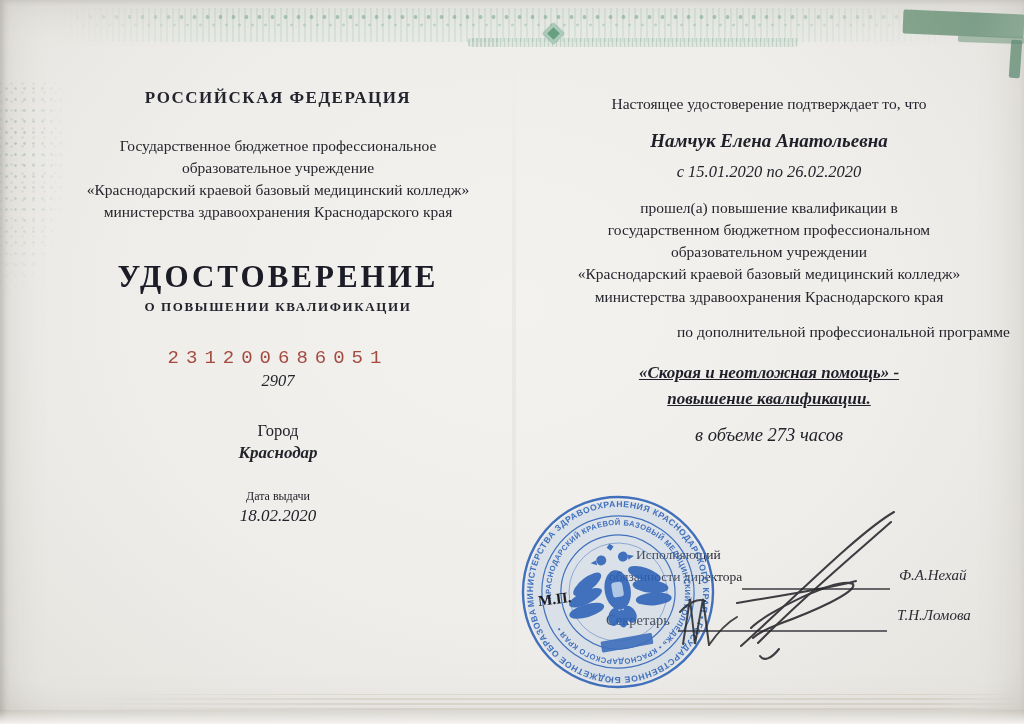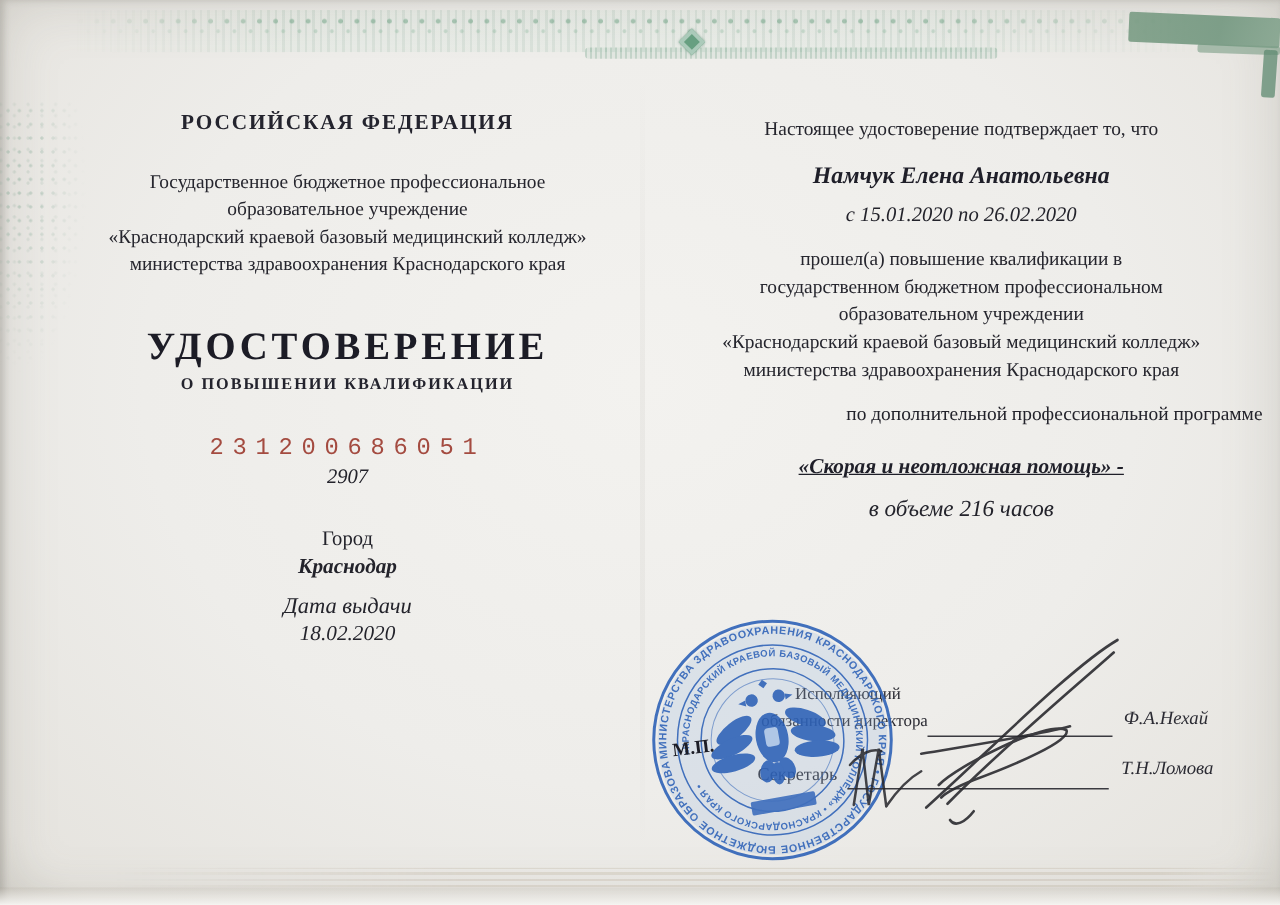--- a/index.html
+++ b/index.html
@@ -79,21 +79,21 @@
 
   .country{font-size:17px;font-weight:bold;letter-spacing:1.5px;color:#24242e;}
   .org{margin-top:27px;font-size:15.5px;line-height:1.42;color:#26262e;}
   .doc-title{margin-top:36px;font-size:31px;font-weight:bold;letter-spacing:3px;color:#1c1c26;}
   .doc-subtitle{margin-top:4px;font-size:13px;font-weight:bold;letter-spacing:1.6px;color:#23232d;}
   .serial{margin-top:32px;font-family:"Liberation Mono", monospace;font-size:19px;letter-spacing:7px;color:#a44b40;}
   .reg-label{margin-top:92px;font-size:16.5px;}
   .reg-value{font-size:16.5px;font-style:italic;margin-top:2px;}
   .city-label{margin-top:30px;font-size:16.5px;}
   .city-value{font-size:17px;font-style:italic;font-weight:bold;margin-top:2px;}
-  .date-label{margin-top:11px;font-size:18px;font-style:italic;}
+  .date-label{margin-top:26px;font-size:12px;}
   .date-value{font-size:17px;font-style:italic;margin-top:2px;}
 
   .confirm{font-size:15.5px;color:#26262e;}
   .holder{margin-top:17px;font-size:19px;font-weight:bold;font-style:italic;color:#1f1f29;}
   .period{margin-top:10px;font-size:16.5px;font-style:italic;}
   .body-par{margin-top:15px;font-size:15.5px;line-height:1.43;color:#26262e;}
   .program-intro{margin-top:13px;font-size:15.5px;line-height:1.43;text-align:right;}
   .program-name{margin-top:17px;font-size:17px;font-weight:bold;font-style:italic;line-height:1.55;color:#1f1f29;text-align:center;}
   .program-name .u{text-decoration:underline;}
   .volume{margin-top:12px;font-size:18.5px;font-style:italic;color:#23232b;}
@@ -152,22 +152,23 @@
       <div>государственном бюджетном профессиональном</div>
       <div>образовательном учреждении</div>
       <div>«Краснодарский краевой базовый медицинский колледж»</div>
       <div>министерства здравоохранения Краснодарского края</div>
     </div>
     <div class="program-intro">
       <div>по дополнительной профессиональной программе</div>
     </div>
     <div class="program-name">
       <div><span class="u">«Скорая и неотложная помощь» -</span></div>
-    </div>
-    <div class="volume">в объеме 216 часов</div>
+      <div><span class="u">повышение квалификации.</span></div>
+    </div>
+    <div class="volume">в объеме 273 часов</div>
   </div>
 
   <div class="role-1a">Исполняющий</div>
   <div class="role-1b">обязанности директора</div>
   <div class="role-2">Секретарь</div>
   <div class="sig-name-1">Ф.А.Нехай</div>
   <div class="sig-name-2">Т.Н.Ломова</div>
   <div class="mp-mark">М.П.</div>
 
   <div class="stamp-wrap">

